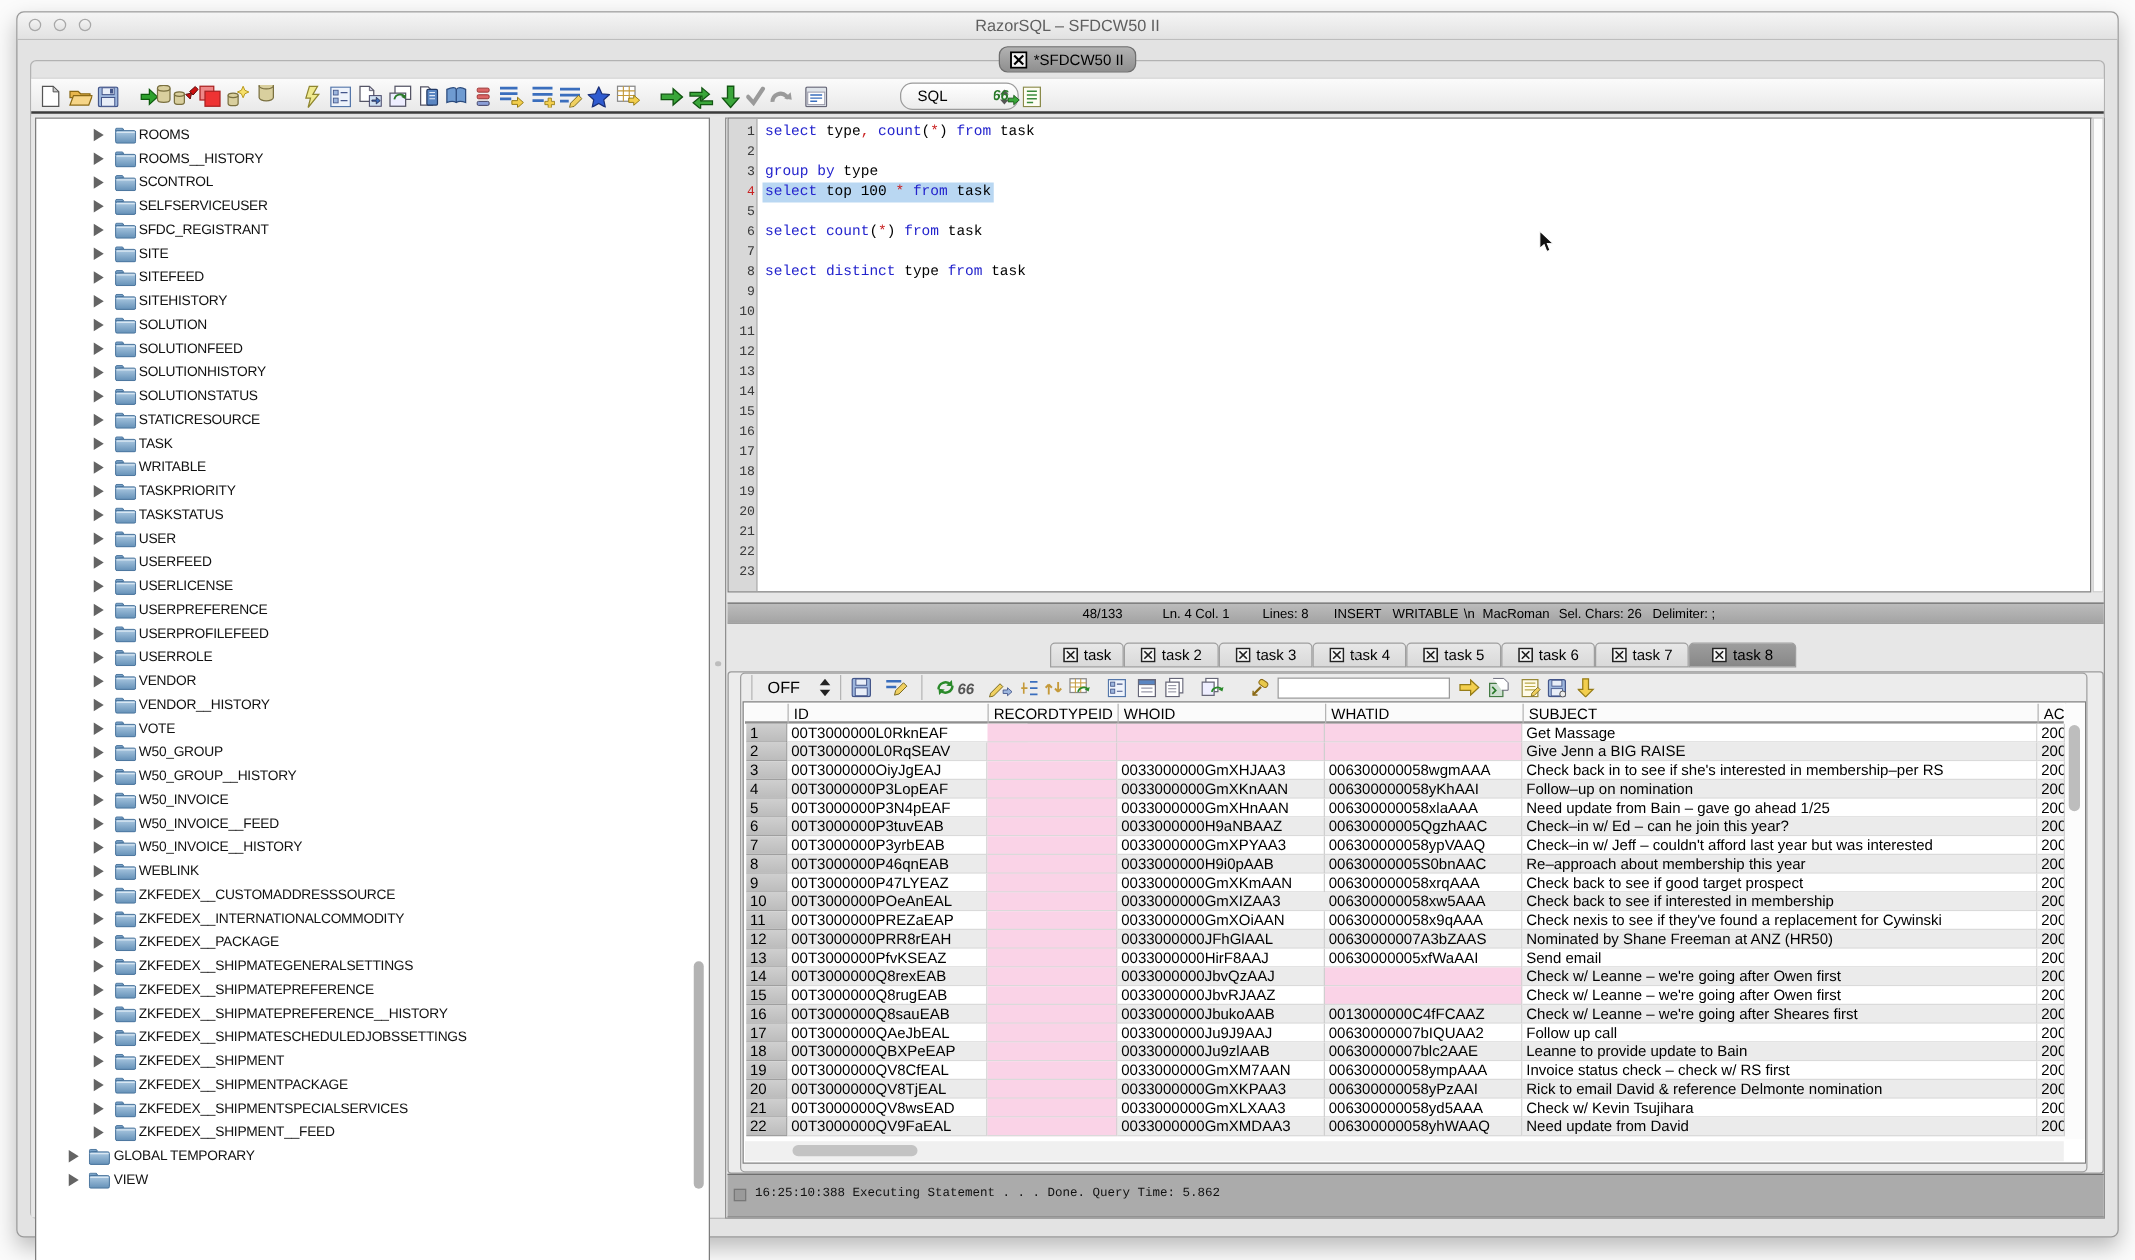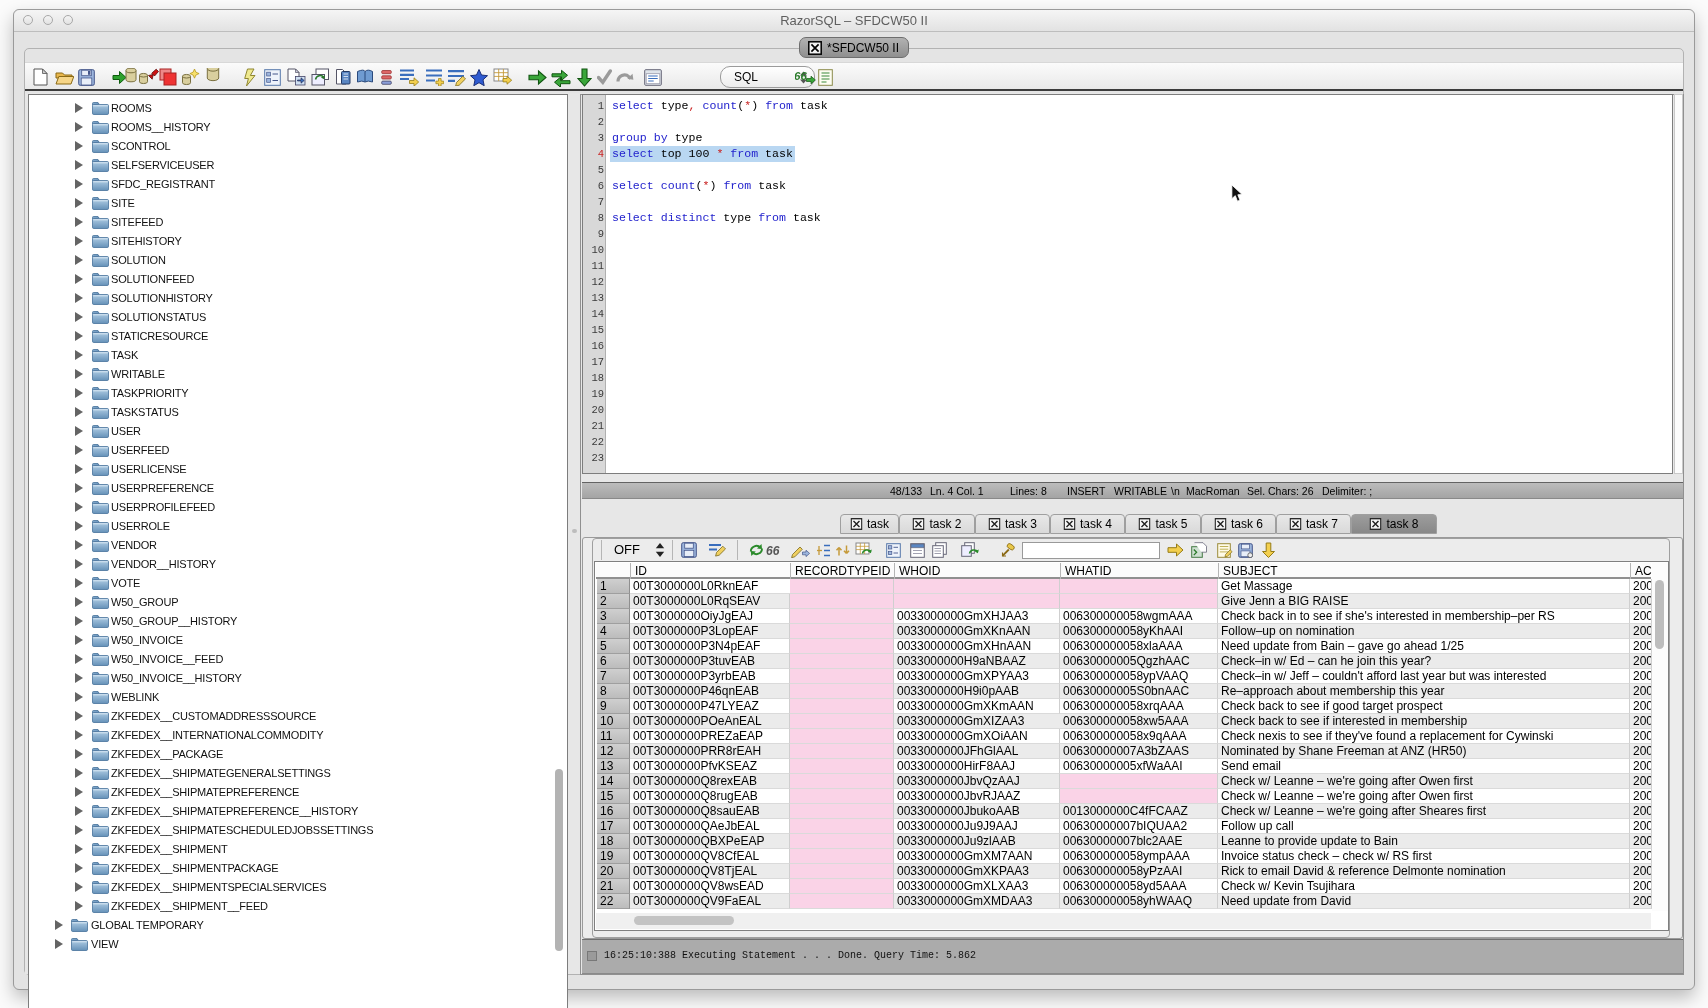--- a/index.html
+++ b/index.html
@@ -904,21 +904,21 @@
 <div class="ln" style="top:261px;color:#3a3a3a;">17</div>
 <div class="ln" style="top:277px;color:#3a3a3a;">18</div>
 <div class="ln" style="top:293px;color:#3a3a3a;">19</div>
 <div class="ln" style="top:309px;color:#3a3a3a;">20</div>
 <div class="ln" style="top:325px;color:#3a3a3a;">21</div>
 <div class="ln" style="top:341px;color:#3a3a3a;">22</div>
 <div class="ln" style="top:357px;color:#3a3a3a;">23</div>
 </div>
 <div id="editscrt"></div>
 <div id="estatus">
-<span class="es" style="left:308px;">48/133</span>
+<span class="es" style="left:284px;">48/133</span>
     <span class="es" style="left:348px;">Ln. 4 Col. 1</span>
     <span class="es" style="left:428px;">Lines: 8</span>
     <span class="es" style="left:485px;">INSERT</span>
     <span class="es" style="left:532px;">WRITABLE</span>
     <span class="es" style="left:589px;">\n</span>
     <span class="es" style="left:604px;">MacRoman</span>
     <span class="es" style="left:665px;">Sel. Chars: 26</span>
     <span class="es" style="left:740px;">Delimiter: ;</span>
   </div>
 <div class="ttab" style="left:840px;width:59px;">

